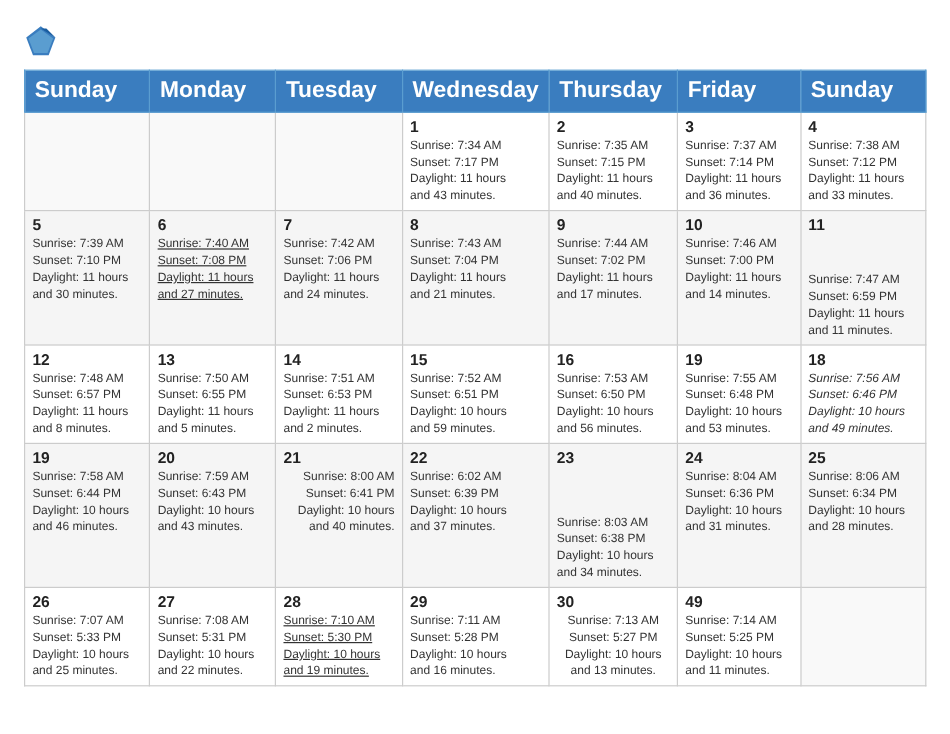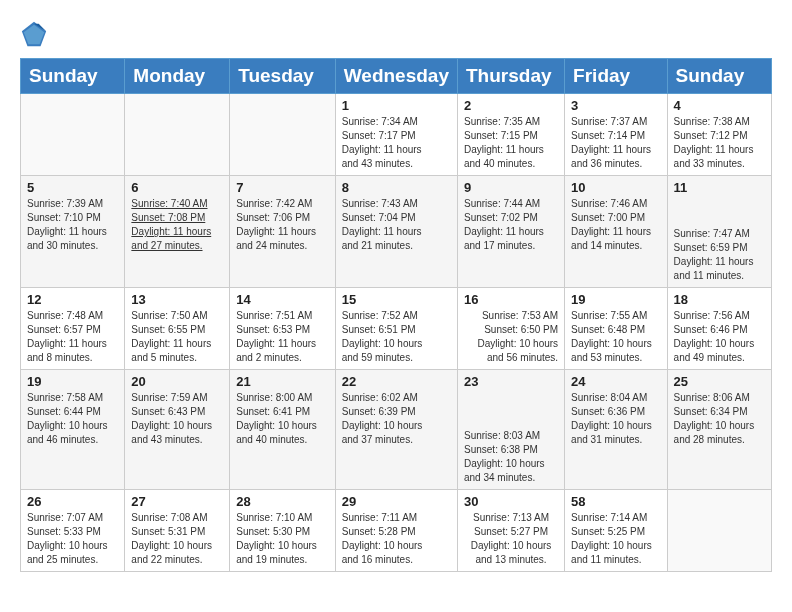--- a/index.html
+++ b/index.html
@@ -228,35 +228,35 @@
         </td>
         <td>
           <div class="day-num">15</div>
           <div class="day-info" style="white-space: pre-line;">Sunrise: 7:52 AM
 Sunset: 6:51 PM
 Daylight: 10 hours
 and 59 minutes.</div>
         </td>
         <td>
           <div class="day-num">16</div>
-          <div class="day-info" style="white-space: pre-line; text-align: right;">Sunrise: 7:53 AM
+          <div class="day-info" style="white-space: pre-line;">Sunrise: 7:53 AM
 Sunset: 6:50 PM
 Daylight: 10 hours
 and 56 minutes.</div>
         </td>
         <td>
           <div class="day-num">19</div>
           <div class="day-info" style="white-space: pre-line;">Sunrise: 7:55 AM
 Sunset: 6:48 PM
 Daylight: 10 hours
 and 53 minutes.</div>
         </td>
         <td>
           <div class="day-num">18</div>
-          <div class="day-info" style="white-space: pre-line;">Sunrise: 7:56 AM
+          <div class="day-info" style="white-space: pre-line; font-style: italic;">Sunrise: 7:56 AM
 Sunset: 6:46 PM
 Daylight: 10 hours
 and 49 minutes.</div>
         </td>
       </tr>
       <tr>
         <td>
           <div class="day-num">19</div>
           <div class="day-info" style="white-space: pre-line;">Sunrise: 7:58 AM
 Sunset: 6:44 PM
@@ -265,21 +265,21 @@
         </td>
         <td>
           <div class="day-num">20</div>
           <div class="day-info" style="white-space: pre-line;">Sunrise: 7:59 AM
 Sunset: 6:43 PM
 Daylight: 10 hours
 and 43 minutes.</div>
         </td>
         <td>
           <div class="day-num">21</div>
-          <div class="day-info" style="white-space: pre-line;">Sunrise: 8:00 AM
+          <div class="day-info" style="white-space: pre-line; text-align: right;">Sunrise: 8:00 AM
 Sunset: 6:41 PM
 Daylight: 10 hours
 and 40 minutes.</div>
         </td>
         <td>
           <div class="day-num">22</div>
           <div class="day-info" style="white-space: pre-line;">Sunrise: 6:02 AM
 Sunset: 6:39 PM
 Daylight: 10 hours
 and 37 minutes.</div>
@@ -316,41 +316,41 @@
         </td>
         <td>
           <div class="day-num">27</div>
           <div class="day-info" style="white-space: pre-line;">Sunrise: 7:08 AM
 Sunset: 5:31 PM
 Daylight: 10 hours
 and 22 minutes.</div>
         </td>
         <td>
           <div class="day-num">28</div>
-          <div class="day-info" style="white-space: pre-line;">Sunrise: 7:10 AM
+          <div class="day-info" style="white-space: pre-line; text-decoration: underline;">Sunrise: 7:10 AM
 Sunset: 5:30 PM
 Daylight: 10 hours
 and 19 minutes.</div>
         </td>
         <td>
           <div class="day-num">29</div>
           <div class="day-info" style="white-space: pre-line;">Sunrise: 7:11 AM
 Sunset: 5:28 PM
 Daylight: 10 hours
 and 16 minutes.</div>
         </td>
         <td>
           <div class="day-num">30</div>
           <div class="day-info" style="white-space: pre-line; text-align: center;">Sunrise: 7:13 AM
 Sunset: 5:27 PM
 Daylight: 10 hours
 and 13 minutes.</div>
         </td>
         <td>
-          <div class="day-num">58</div>
+          <div class="day-num">49</div>
           <div class="day-info" style="white-space: pre-line;">Sunrise: 7:14 AM
 Sunset: 5:25 PM
 Daylight: 10 hours
 and 11 minutes.</div>
         </td>
         <td class="empty"></td>
       </tr>
     </tbody>
 </table>
 

